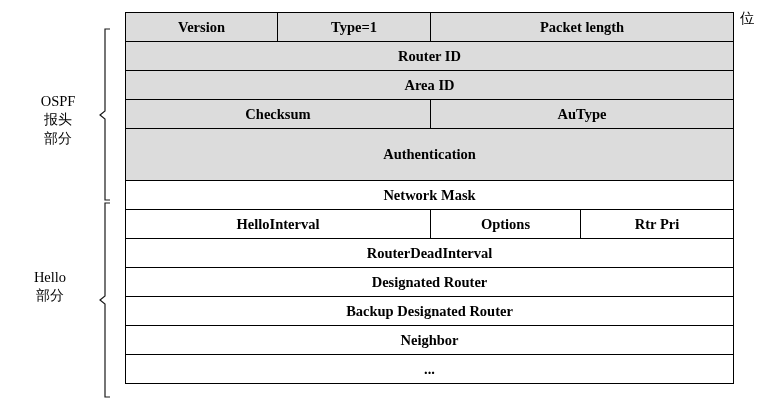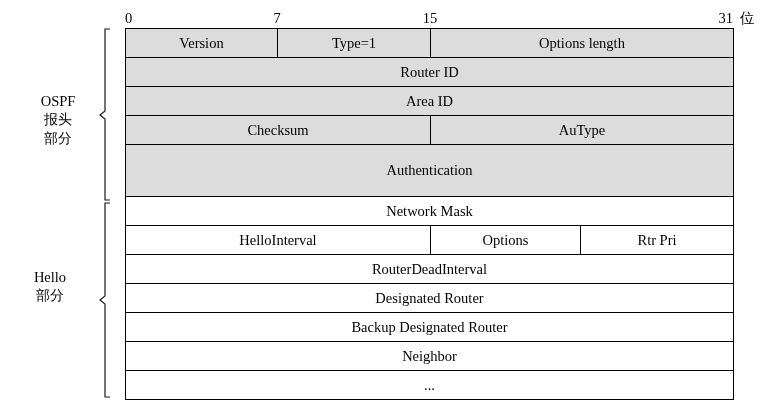--- a/index.html
+++ b/index.html
@@ -49,24 +49,25 @@
     top: 8px;
     font-size: 14.5px;
     line-height: 20px;
     font-family: "DejaVu Sans", sans-serif;
   }
 
   
   .packet-table {
     position: absolute;
     left: 125px;
-    top: 28px;
+    top: 12px;
     width: 608px;
     border-collapse: collapse;
     table-layout: fixed;
+    font-weight: bold;
   }
   .packet-table td {
     border: 1px solid #000000;
     text-align: center;
     vertical-align: middle;
     font-size: 14.5px;
     padding: 0;
     background: #ffffff;
   }
   .hdr td { background: #dcdcdc; }
@@ -132,21 +133,21 @@
     <colgroup>
       <col style="width:152px">
         <col style="width:153px">
       <col style="width:150px">
         <col style="width:153px">
     </colgroup>
     <tbody>
       <tr class="hdr r-h30">
         <td colspan="1">Version</td>
         <td colspan="1">Type=1</td>
-        <td colspan="2">Options length</td>
+        <td colspan="2">Packet length</td>
       </tr>
       <tr class="hdr r-h30">
         <td colspan="4">Router ID</td>
       </tr>
       <tr class="hdr r-h25">
         <td colspan="4">Area ID</td>
       </tr>
       <tr class="hdr r-h30">
         <td colspan="2">Checksum</td>
         <td colspan="2">AuType</td>

